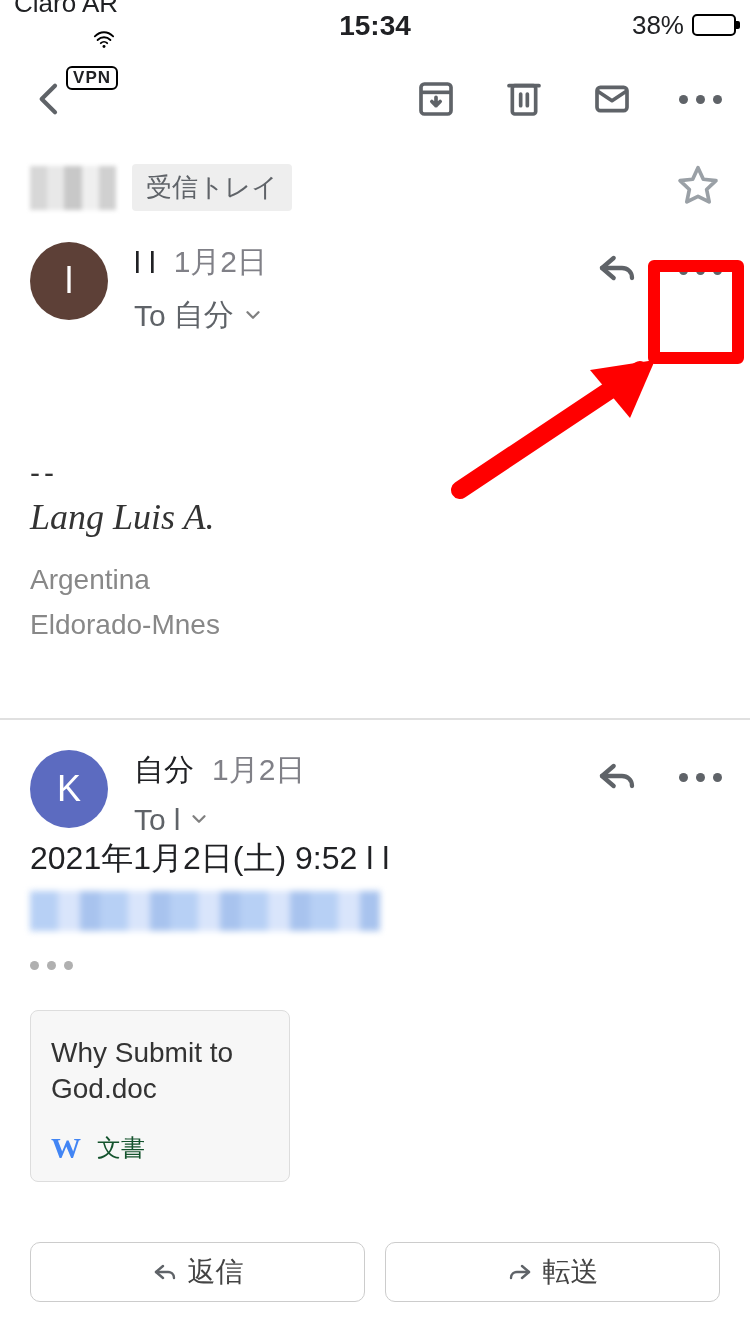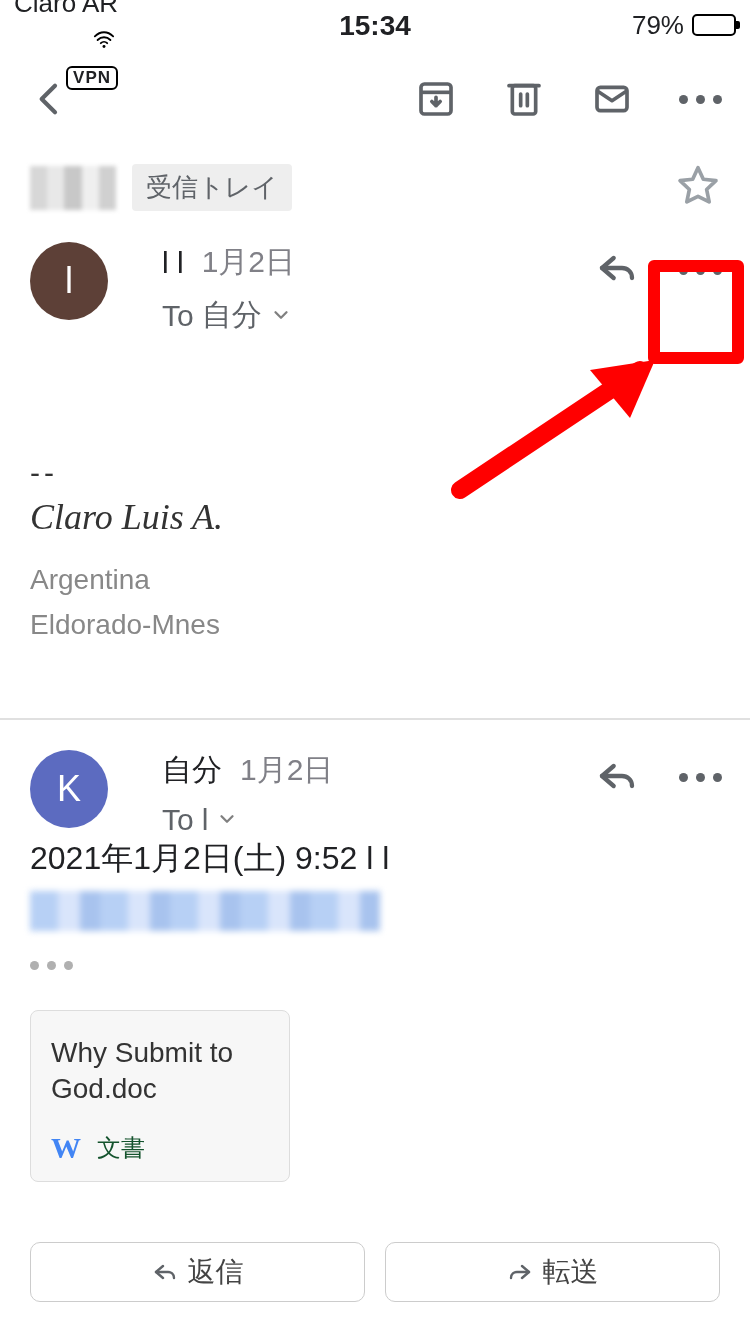--- a/index.html
+++ b/index.html
@@ -72,21 +72,21 @@
   
   .msg-header {
     display:flex; align-items:flex-start; padding:30px 30px 0 30px; gap:26px; position:relative;
   }
   .avatar {
     width:78px; height:78px; border-radius:50%; display:flex; align-items:center; justify-content:center;
     color:#fff; font-size:36px; font-weight:400;
   }
   .avatar.brown{ background:#5d4037; }
   .avatar.blue{ background:#5c6bc0; }
-  .msg-meta { flex:1;margin-left:28px; }
+  .msg-meta { flex:1; }
   .msg-meta-line1 { display:flex; align-items:center; gap:18px; font-size:30px;}
   .sender-name { color:#202124; font-weight:400; }
   .date-text { color:#808087; font-size:30px; }
   .to-line { display:flex; align-items:center; gap:8px; color:#5f6368; font-size:30px; margin-top:12px;}
   .chev-down svg{ width:22px; height:22px; }
   .msg-actions { display:flex; align-items:center; gap:40px; margin-top:6px;}
   .reply-icon svg{ width:46px; height:40px; }
   .more-dots { display:flex; gap:8px; }
   .more-dots span{ width:9px; height:9px; border-radius:50%; background:#5f6368;}
   
@@ -154,21 +154,21 @@
           <path d="M2 8c6-6 14-6 20 0" stroke="#000" stroke-width="2" stroke-linecap="round"></path>
           <path d="M5 12c4-4 10-4 14 0" stroke="#000" stroke-width="2" stroke-linecap="round"></path>
           <path d="M8.5 15.5c2-2 5-2 7 0" stroke="#000" stroke-width="2" stroke-linecap="round"></path>
           <circle cx="12" cy="19" r="1.6" fill="#000"></circle>
         </svg>
     </span>
     <span class="vpn-badge">VPN</span>
   </div>
   <div class="status-center">15:34</div>
   <div class="status-right">
-    <span>79%</span>
+    <span>38%</span>
     <span class="battery-wrap">
       <span class="battery"><span class="battery-fill"></span></span>
     </span>
   </div>
 </div>
 
 <div class="toolbar">
   <div class="icon-btn">
     <svg viewBox="0 0 24 24" fill="none">
         <path d="M15 4l-8 8 8 8" stroke="#5f6368" stroke-width="2.5" stroke-linecap="round" stroke-linejoin="round"></path>
@@ -253,21 +253,21 @@
 
 <div class="red-box"></div>
 <svg class="arrow-svg" viewBox="0 0 250 170">
   <defs></defs>
   <line x1="20" y1="150" x2="200" y2="30" stroke="#ff0000" stroke-width="18" stroke-linecap="round"></line>
   <polygon points="215,20 150,30 190,78" fill="#ff0000"></polygon>
 </svg>
 
 <div class="msg-body">
   <div class="sig-sep">--</div>
-  <div class="sig-name">Claro Luis A.</div>
+  <div class="sig-name">Lang Luis A.</div>
   <div class="sig-loc">
     <div>Argentina</div>
     <div>Eldorado-Mnes</div>
   </div>
 </div>
 
 <div class="divider"></div>
 
 <div class="msg-header msg2">
   <div class="avatar blue">K</div>

